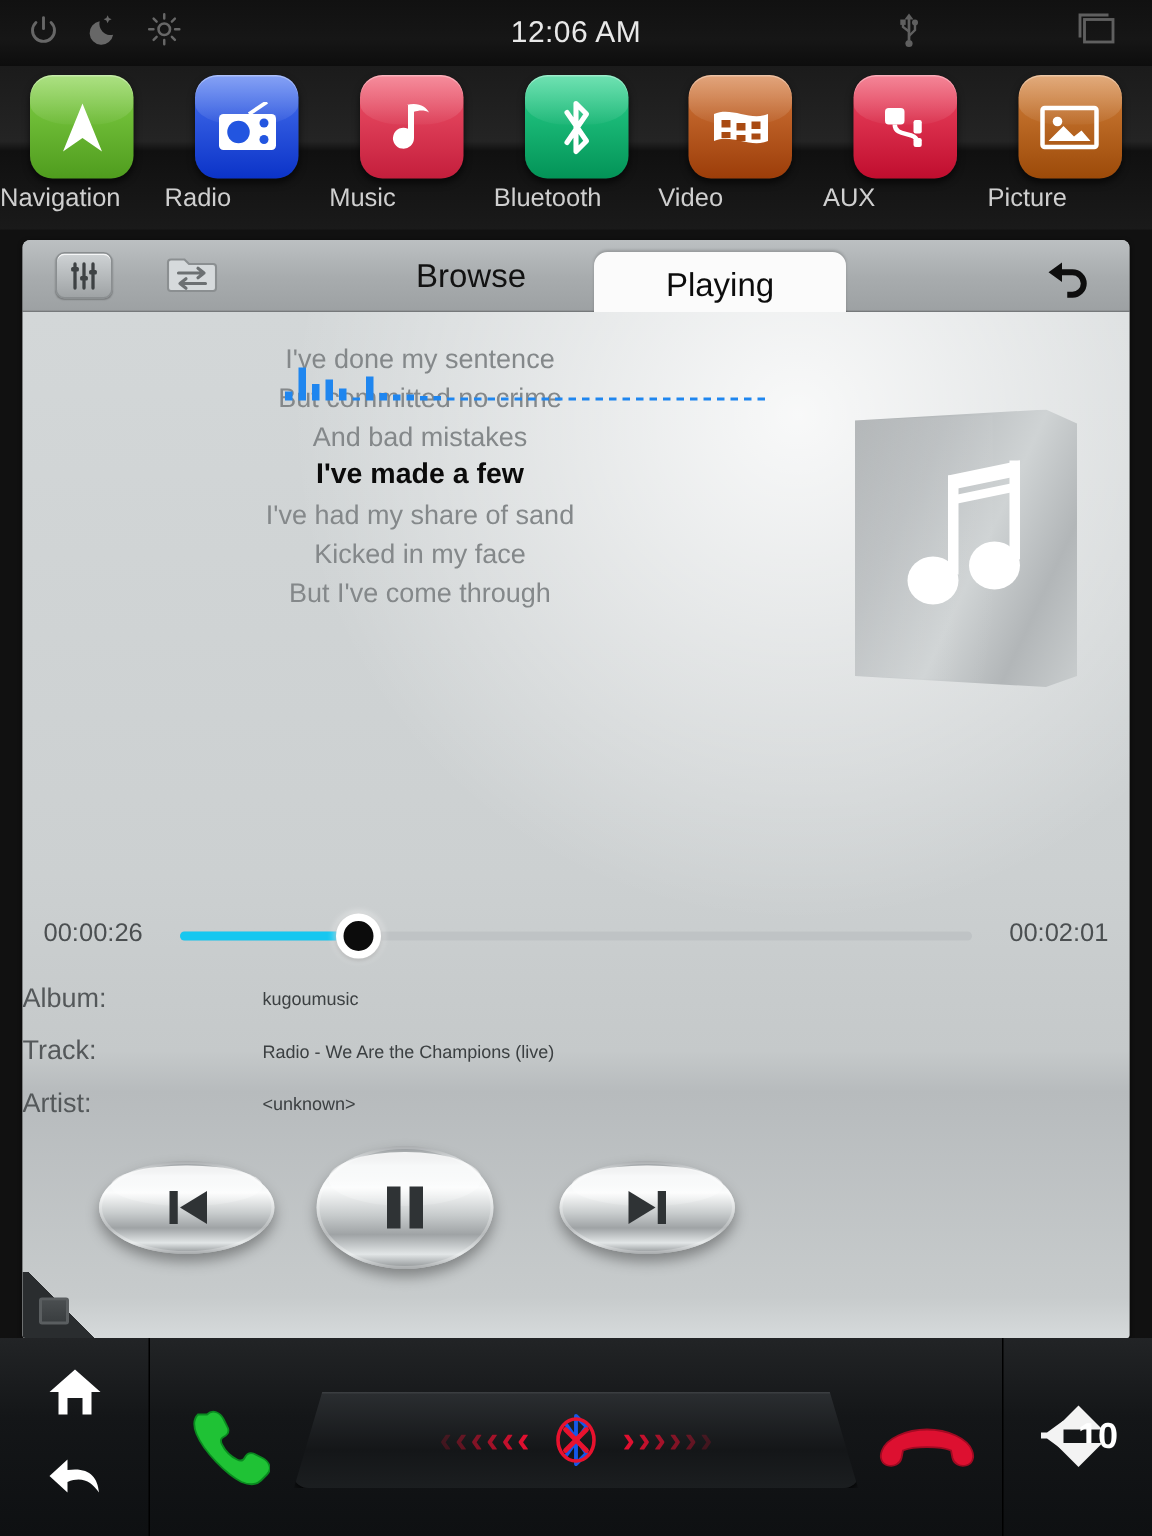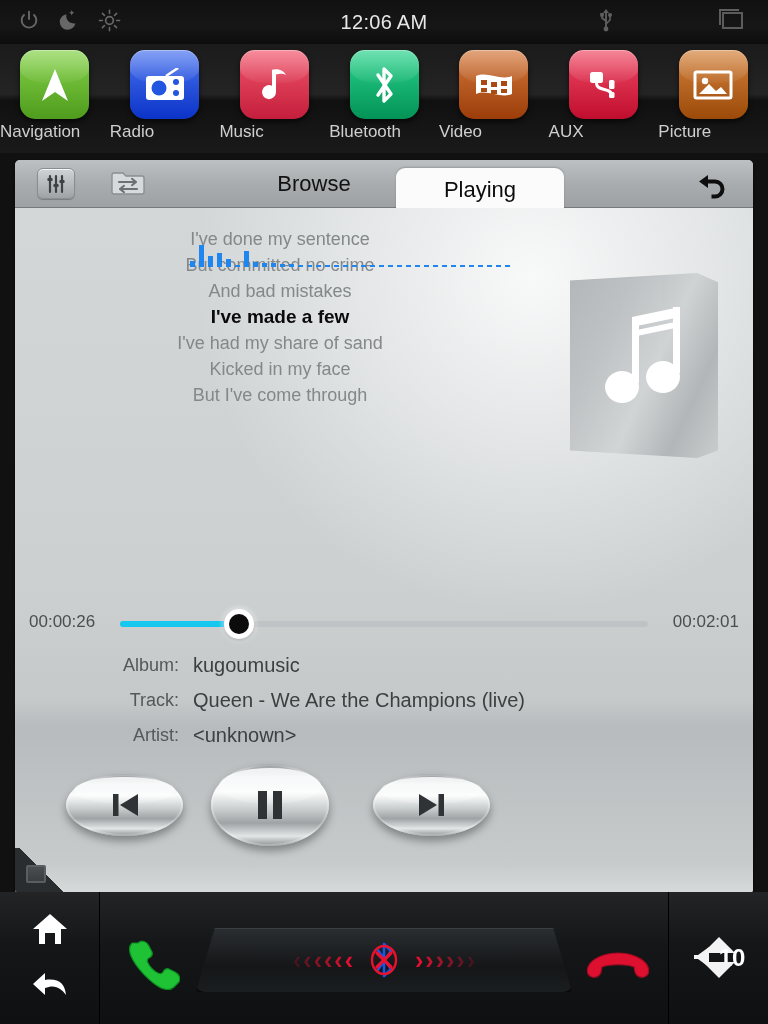--- a/index.html
+++ b/index.html
@@ -127,22 +127,22 @@
     background:#16c7f0; border-radius:3px; }
   #track-thumb{ position:absolute; left:22.5%; top:-12px; margin-left:-15px;
     width:30px; height:30px; border-radius:50%;
     background:#0c0c0c; border:5px solid #fff;
     box-shadow:0 0 6px rgba(255,255,255,.95), 0 1px 3px rgba(0,0,0,.4);
   }
 
   
   #meta{ position:absolute; left:0; top:440px; width:600px; }
   .meta-row{ display:flex; height:35px; align-items:center; }
-  .meta-key{ width:178px; text-align:right; padding-right:14px; font-size:18px; color:#54585a; }
-  .meta-val{ font-size:20px; color:#3c4042; }
+  .meta-key{ width:160px; padding-right:14px; font-size:18px; color:#54585a; }
+  .meta-val{ font-size:12px; color:#3c4042; }
 
   
   #transport{ position:absolute; left:0; top:552px; width:738px; height:92px; }
   .xport{
     position:absolute; border-radius:50%;
     background:linear-gradient(#8d9194 0%,#e9edee 16%,#fbfcfc 34%,#c8cccd 56%,#9fa3a5 72%,#e2e6e7 88%,#8a8e90 100%);
     box-shadow:0 5px 9px rgba(0,0,0,.35), inset 0 0 0 2px rgba(255,255,255,.25);
     display:flex; align-items:center; justify-content:center;
   }
   .xport::before{
@@ -445,21 +445,21 @@
       </div>
     </div>
 
     <div id="meta">
       <div class="meta-row">
         <div class="meta-key">Album:</div>
         <div class="meta-val">kugoumusic</div>
       </div>
       <div class="meta-row">
         <div class="meta-key">Track:</div>
-        <div class="meta-val">Queen - We Are the Champions (live)</div>
+        <div class="meta-val">Radio - We Are the Champions (live)</div>
       </div>
       <div class="meta-row">
         <div class="meta-key">Artist:</div>
         <div class="meta-val">&lt;unknown&gt;</div>
       </div>
     </div>
 
     <div id="transport">
       <div class="xport" id="prev-button">
         <svg width="34" height="30" viewBox="0 0 34 30">

